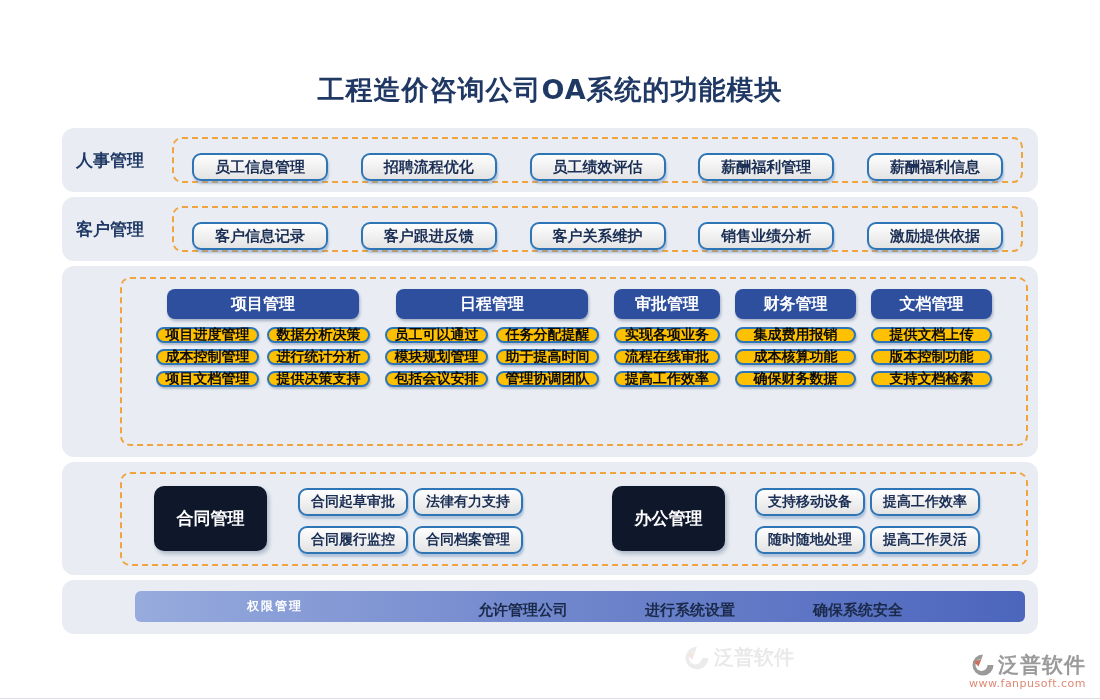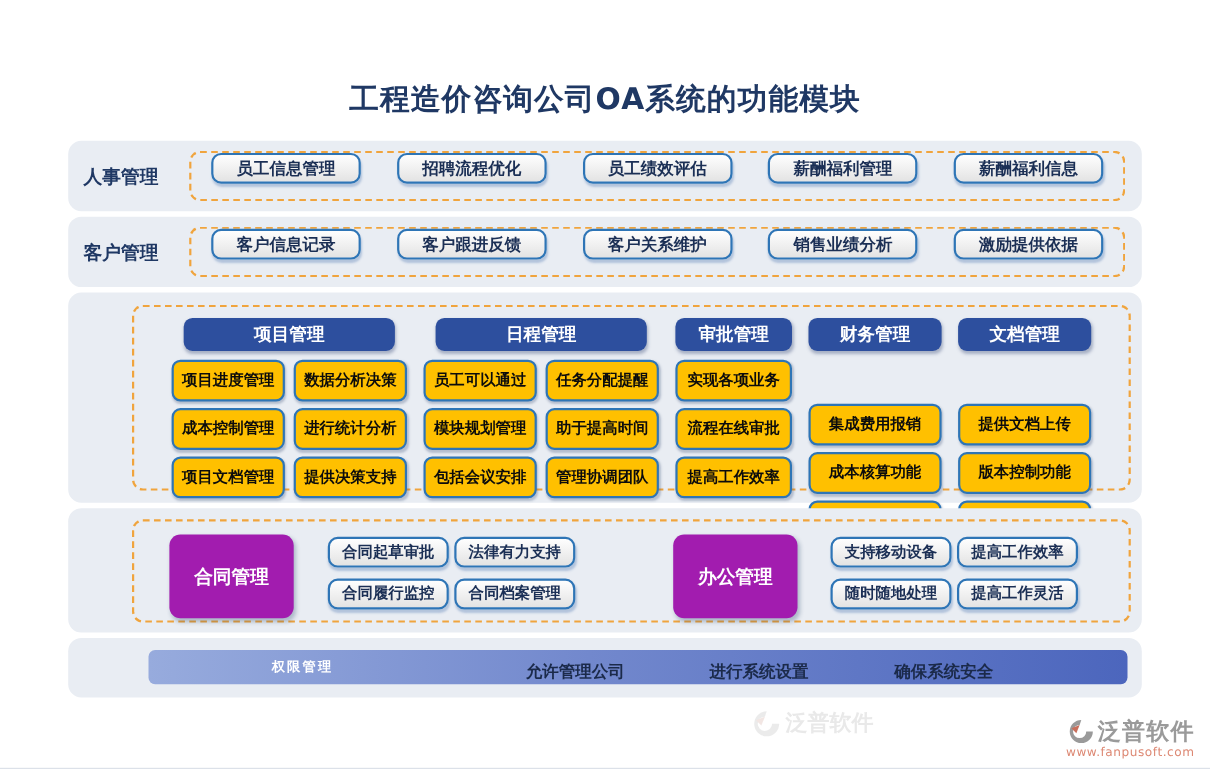--- a/index.html
+++ b/index.html
@@ -22,21 +22,21 @@
   #sec-blocks   { top:462px; height:113px; }
   #sec-perm     { top:580px; height:54px; }
 
   
   .band-row { display:flex; align-items:center; height:100%; }
   .band-label {
     flex:0 0 88px; margin-left:14px; font-size:17px; font-weight:bold; color:#1f3864;
   }
   .dash-box { border:2px dashed #f0a43d; border-radius:10px; }
   .row-dash {
-    flex:1; height:46px; margin:0 15px 0 8px; display:flex; align-items:flex-start;
+    flex:1; height:46px; margin:0 15px 0 8px; display:flex; align-items:flex-end;
     justify-content:space-between; padding:0 18px;
   }
   .wbtn {
     height:28px; border:2px solid #2e75b6; border-radius:9px;
     background:linear-gradient(180deg,#fefefe 0%,#eeeeee 60%,#e3e3e3 100%);
     color:#1b2f55; font-weight:bold; font-size:15px;
     display:flex; align-items:center; justify-content:center;
     box-shadow:1px 3px 2px rgba(110,145,190,.45);
   }
   .row-dash .wbtn { width:136px; }
@@ -50,36 +50,36 @@
   .ghead {
     height:30px; border-radius:8px; background:#2d4f9e; color:#ffffff;
     font-weight:bold; font-size:16px; display:flex; align-items:center; justify-content:center;
     box-shadow:1px 2px 3px rgba(40,60,110,.35); margin-bottom:8px; width:100%;
   }
   .mgroup.wide { width:214px; }
   .mgroup.wide .ghead { width:192px; }
   .cols { display:flex; gap:8px; }
   .mcol { display:flex; flex-direction:column; gap:6px; }
   .ybtn {
-    width:103px; height:38px; background:#ffc000; border:2px solid #2e75b6; border-radius:8px;
+    width:103px; height:16px; background:#ffc000; border:2px solid #2e75b6; border-radius:8px;
     color:#0c0c0c; font-weight:bold; font-size:14px;
     display:flex; align-items:center; justify-content:center; white-space:nowrap;
     box-shadow:1px 2px 2px rgba(60,80,120,.30);
   }
   .mgroup.n1 { width:106px; }
   .mgroup.n1 .ybtn { width:106px; }
-  .mgroup.n2 { width:121px;gap:40px; }
+  .mgroup.n2 { width:121px; }
   .mgroup.n2 .ybtn { width:121px; }
 
   
   .blocks-dash {
     position:absolute; left:58px; top:10px; width:908px; height:94px;
   }
   .bigblock {
-    position:absolute; width:113px; height:76px; top:12px; background:#a21caf; border-radius:10px;
+    position:absolute; width:113px; height:65px; top:12px; background:#0f172a; border-radius:10px;
     color:#ffffff; font-weight:bold; font-size:17px;
     display:flex; align-items:center; justify-content:center;
     box-shadow:2px 3px 4px rgba(30,60,100,.30);
   }
   .block-btns {
     position:absolute; top:14px; display:grid;
     grid-template-columns:110px 110px; gap:10px 5px;
   }
   .block-btns .wbtn { width:110px; font-size:14px; }
   #contract-block { left:32px; }

